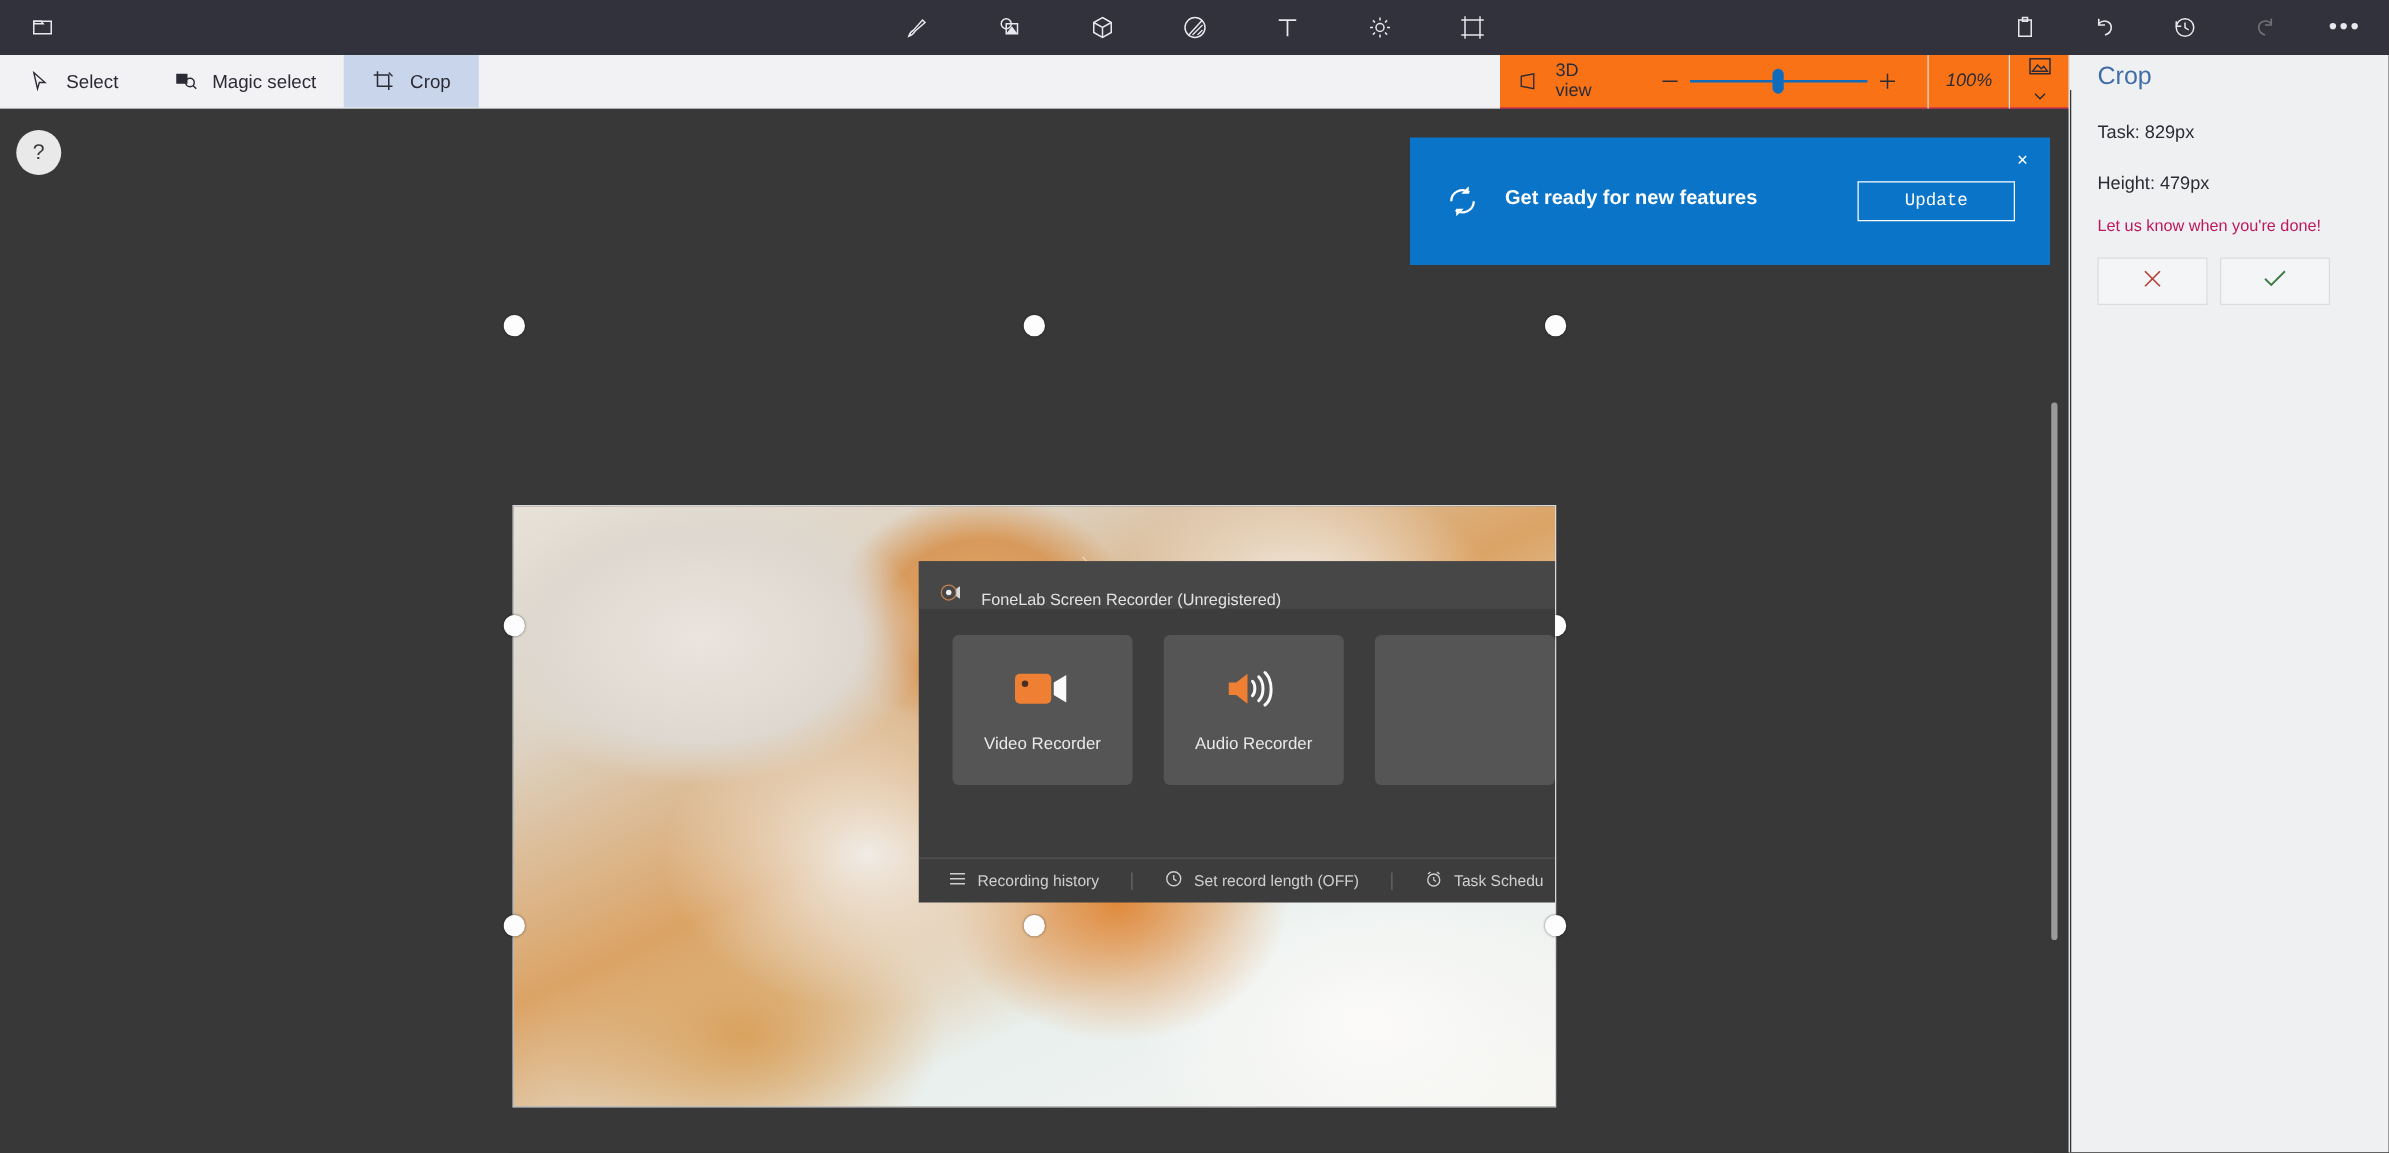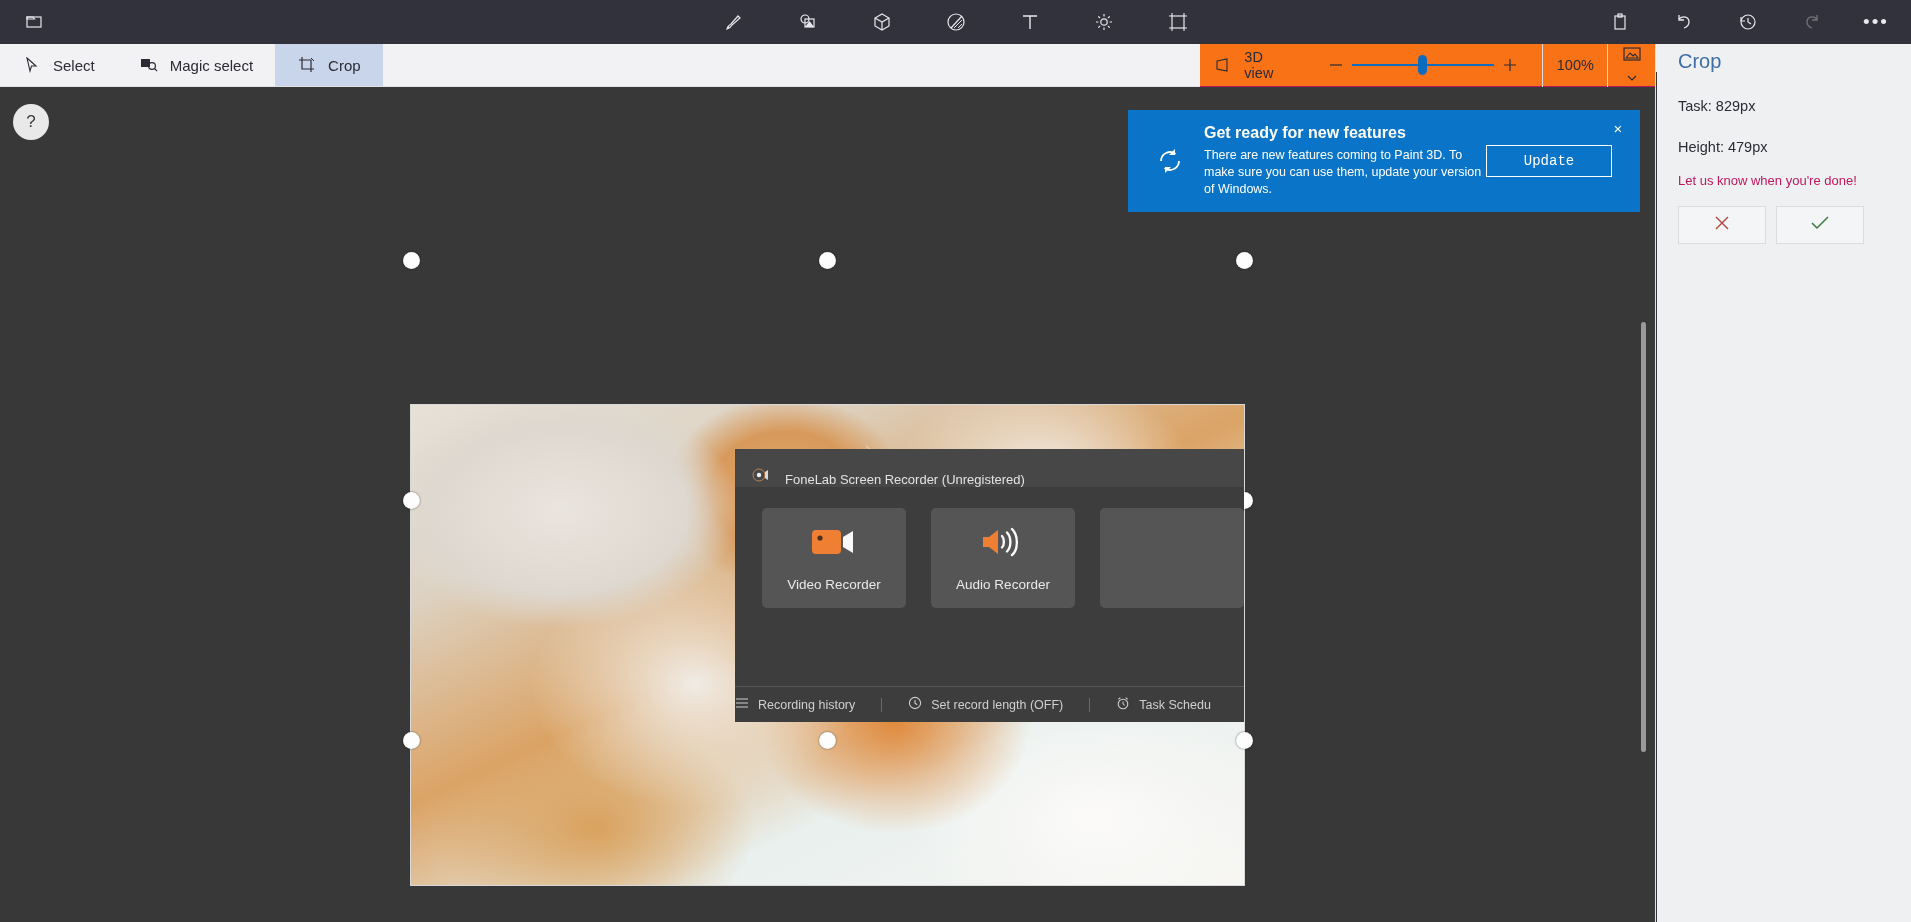--- a/index.html
+++ b/index.html
@@ -58,21 +58,21 @@
   }
   .view3d { display: flex; align-items: center; gap: 11px; padding: 0 14px; cursor: pointer; color: #2b2b35; font-size: 14.5px; }
   .zoomctl { display: flex; align-items: center; gap: 0; margin-left: 12px; }
   .zbtn { width: 32px; height: 32px; display: flex; align-items: center; justify-content: center; cursor: pointer; }
   .ztrack { position: relative; width: 142px; height: 32px; display: flex; align-items: center; cursor: pointer; }
   .ztrack .bar { width: 100%; height: 2px; background: #0f6cbd; }
   .zthumb { position: absolute; left: 66px; top: 6px; width: 9px; height: 20px; border-radius: 5px; background: #0f6cbd; }
   .zpct {
     margin-left: 16px; width: 68px; text-align: center; font-size: 14.5px; color: #2b2b35;
     border-left: 1px solid #dcdce0; border-right: 1px solid #dcdce0;
-    height: 43px; display: flex; align-items: center; justify-content: center; cursor: pointer;
+    height: 43px; display: flex; align-items: center; justify-content: center; cursor: pointer; font-style: italic;
   }
   .fitbtn { width: 48px; height: 43px; display: flex; flex-direction: column; align-items: center; justify-content: center; gap: 1px; cursor: pointer; }
 
   
   .canvas {
     position: absolute; left: 0; top: 87px; width: 1655px; height: 835px;
     background: #383838; overflow: hidden;
   }
   .helpbtn {
     position: absolute; left: 13px; top: 17px; width: 36px; height: 36px;
@@ -136,27 +136,27 @@
   .fonelab {
     position: absolute; left: 735px; top: 449px; width: 509px; height: 273px;
     background: #3d3d3d; z-index: 20; overflow: hidden;
   }
   .fl-title {
     height: 38px; background: #474747; display: flex; align-items: flex-end; gap: 12px; padding-left: 16px;
   }
   .fl-title-text { color: #e2e2e2; font-size: 13px; }
   .fl-body { height: 199px; padding: 21px 0 0 27px; display: flex; gap: 25px; }
   .fl-card {
-    width: 155px; height: 100px; background: #555555; border-radius: 5px;
+    width: 155px; height: 120px; background: #555555; border-radius: 5px;
     display: flex; flex-direction: column; align-items: center; justify-content: center; gap: 14px;
     cursor: pointer;
   }
   .fl-card-label { color: #e9e9e9; font-size: 13.5px; }
   .fl-foot {
-    height: 36px; border-top: 1px solid #555; display: flex; align-items: center; gap: 0; 
+    height: 36px; border-top: 1px solid #555; display: flex; align-items: center; gap: 0; padding-left: 24px;
   }
   .fl-foot-item { display: flex; align-items: center; gap: 9px; color: #cfcfcf; font-size: 12.5px; cursor: pointer; white-space: nowrap; }
   .fl-sep { width: 1px; height: 14px; background: #6a6a6a; margin: 0 26px; }
 
   
   .rpanel {
     position: absolute; right: 0; top: 44px; width: 256px; height: 878px;
     background: #eff0f2; border-left: 1px solid #e0e0e3; padding: 0 22px;
   }
   .rpanel-title { color: #3f6da8; font-size: 20px; margin-top: 6px; }
@@ -436,21 +436,20 @@
           <g fill="none" stroke="#fff" stroke-width="1.8">
             <path d="M6 15a9 9 0 0 1 14.5-7"></path>
             <path d="M24 15a9 9 0 0 1-14.5 7"></path>
           </g>
           <path d="M20 3v6h-6z" fill="#fff"></path>
           <path d="M10 27v-6h6z" fill="#fff"></path>
         </svg>
     </div>
     <div class="notify-text">
       <div class="notify-title">Get ready for new features</div>
-      <div class="notify-body">There are new features coming to Paint 3D. To make sure you can use them, update your version of Windows.</div>
     </div>
     <button class="notify-btn">Update</button>
     <div class="notify-close">×</div>
   </div>
 
   <div class="rpanel">
     <div class="rpanel-divider"></div>
     <div class="rpanel-title">Crop</div>
     <div class="rpanel-row">Task: 829px</div>
     <div class="rpanel-row">Height: 479px</div>

